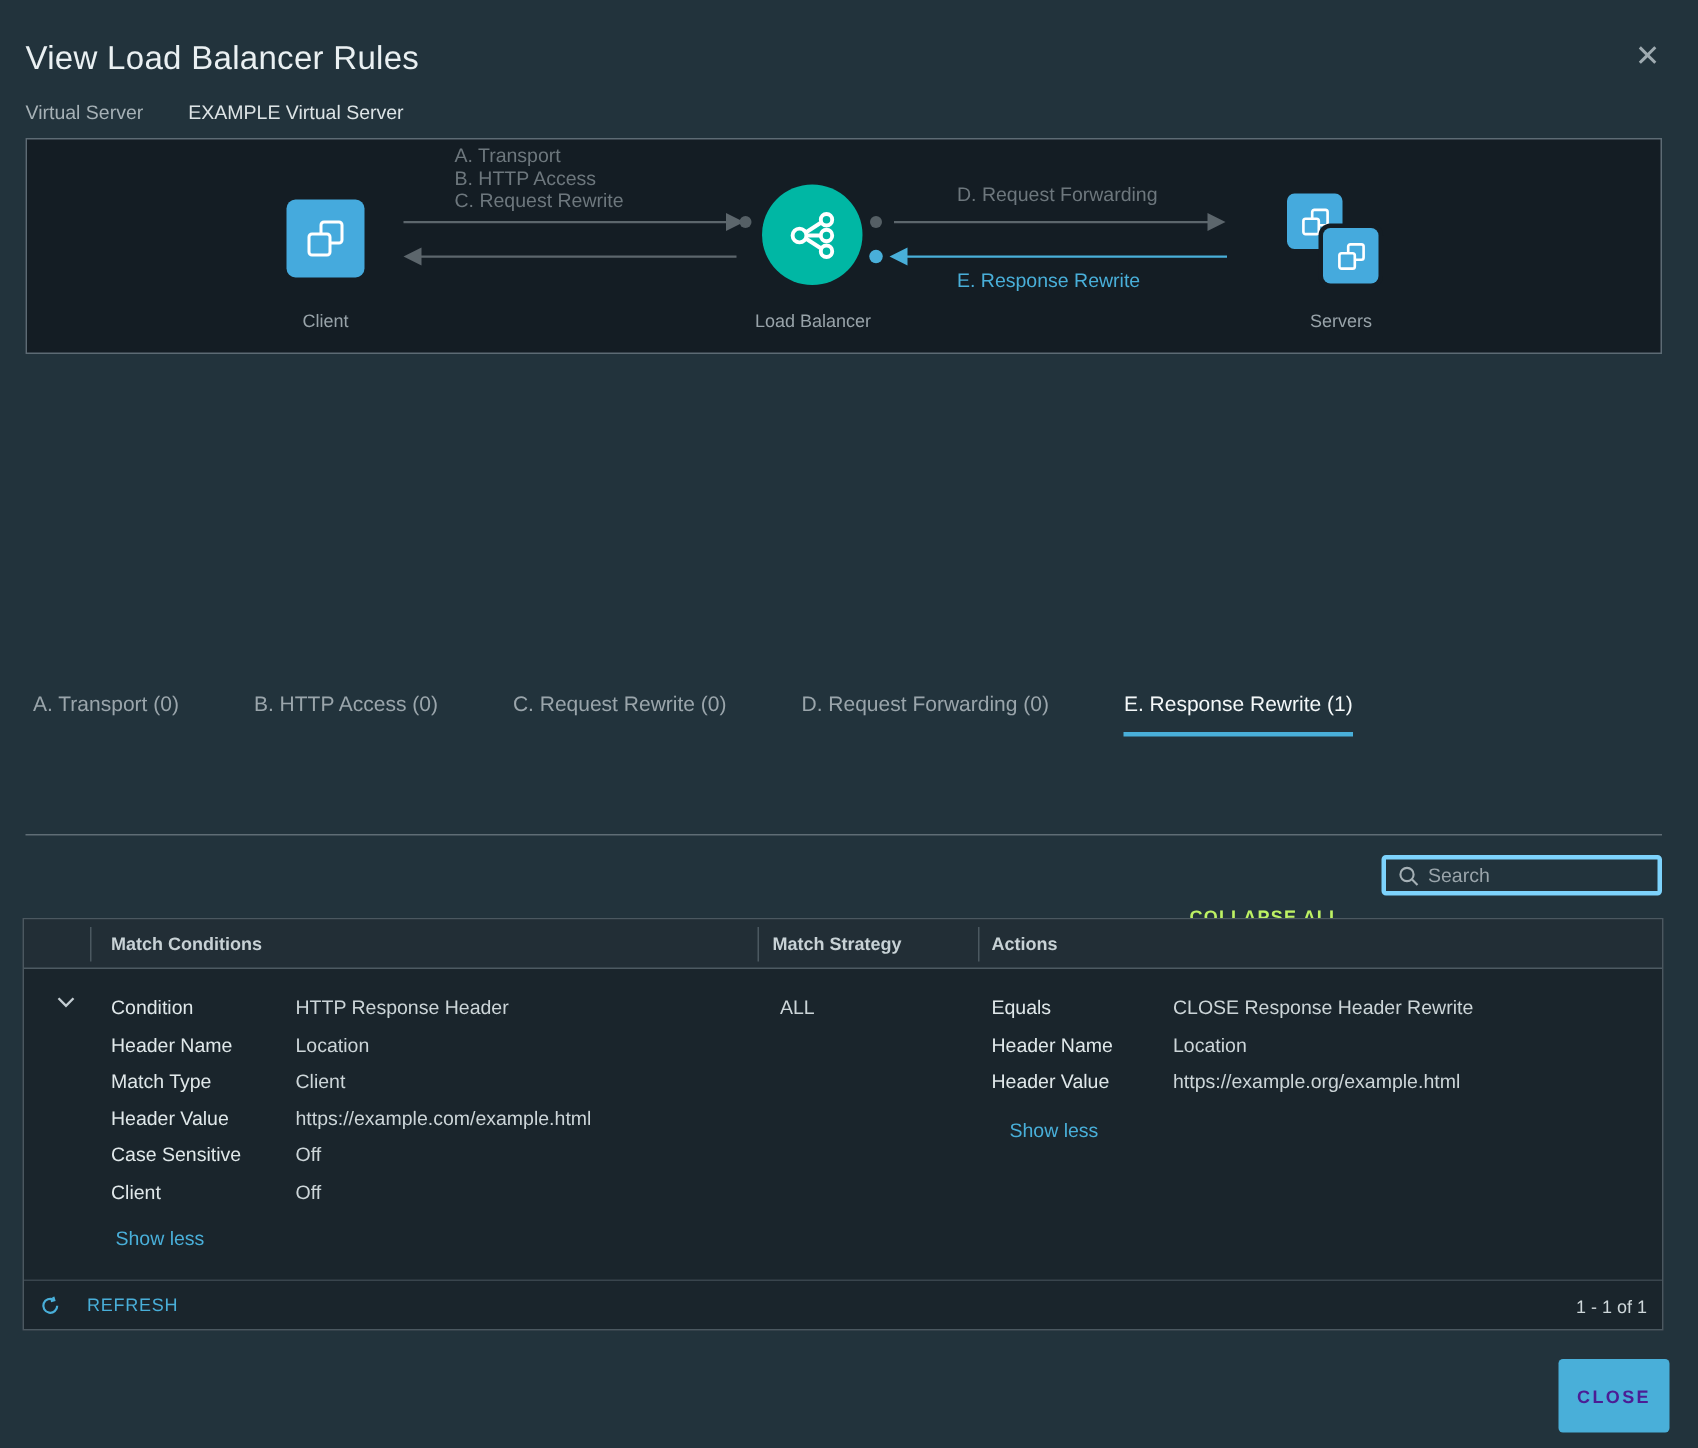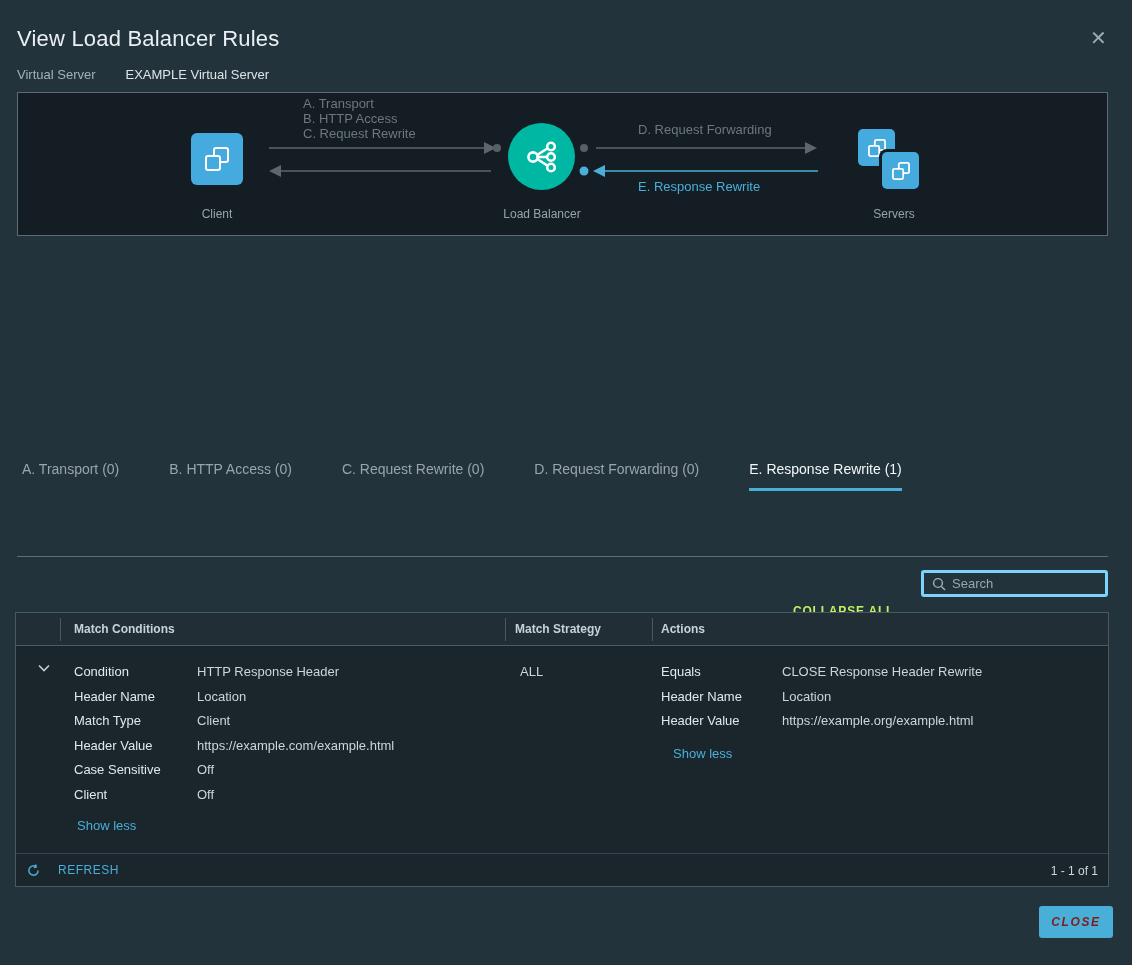--- a/index.html
+++ b/index.html
@@ -97,25 +97,24 @@
 
   .grid-footer { position: relative; height: 33px; border-top: 1px solid #39454d; }
   .refresh {
     position: absolute; left: 11px; top: 9px; display: flex; align-items: center; gap: 18px;
     color: #49afd9; font-size: 12px; letter-spacing: .5px; cursor: pointer;
   }
   .pagination { position: absolute; right: 10px; top: 10px; font-size: 12px; color: #ced7da; }
 
   
   .close-btn {
-    position: absolute; left: 1039px; top: 906px; width: 74px; height: 32px;
-    background: #49afd9; color: #7f1d1d; border: none; border-radius: 3px;
+    position: absolute; left: 1039px; top: 906px; width: 74px; height: 49px;
+    background: #49afd9; color: #4c1d95; border: none; border-radius: 3px;
     font-size: 12px; font-weight: 700; letter-spacing: 1.6px; cursor: pointer;
     font-family: "Liberation Sans", sans-serif;
-    font-style: italic;
   }
 </style>
 </head>
 <body>
 
 <div class="dialog-title">View Load Balancer Rules</div>
 <div class="close-x">✕</div>
 <div class="subtitle">
   <span class="lbl">Virtual Server</span>
   <span class="val">EXAMPLE Virtual Server</span>

